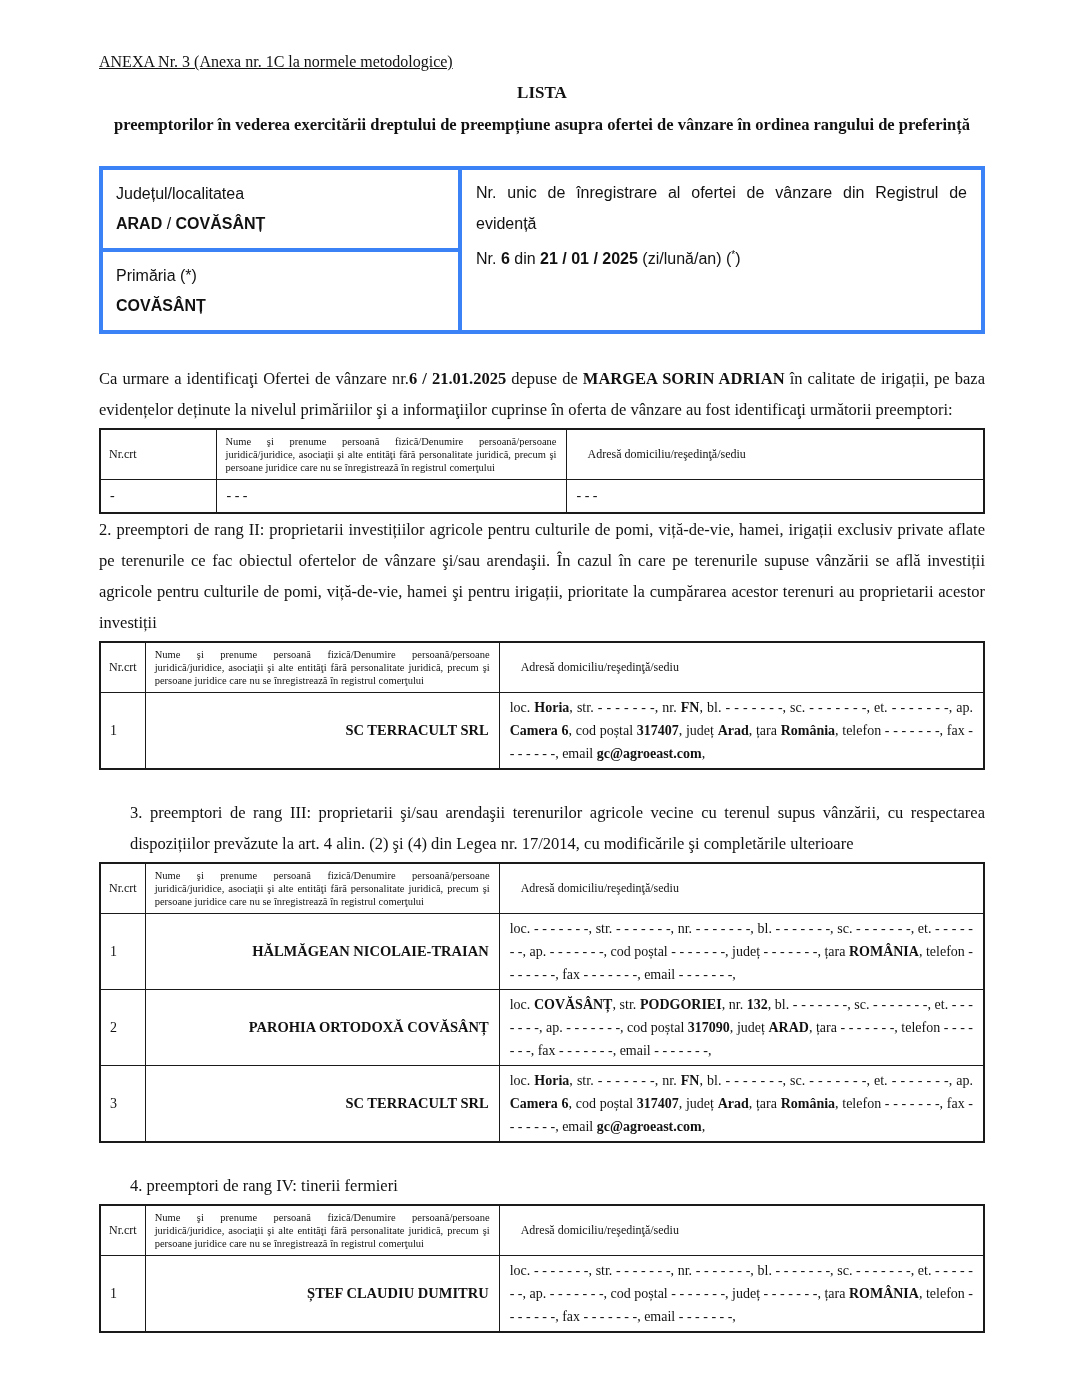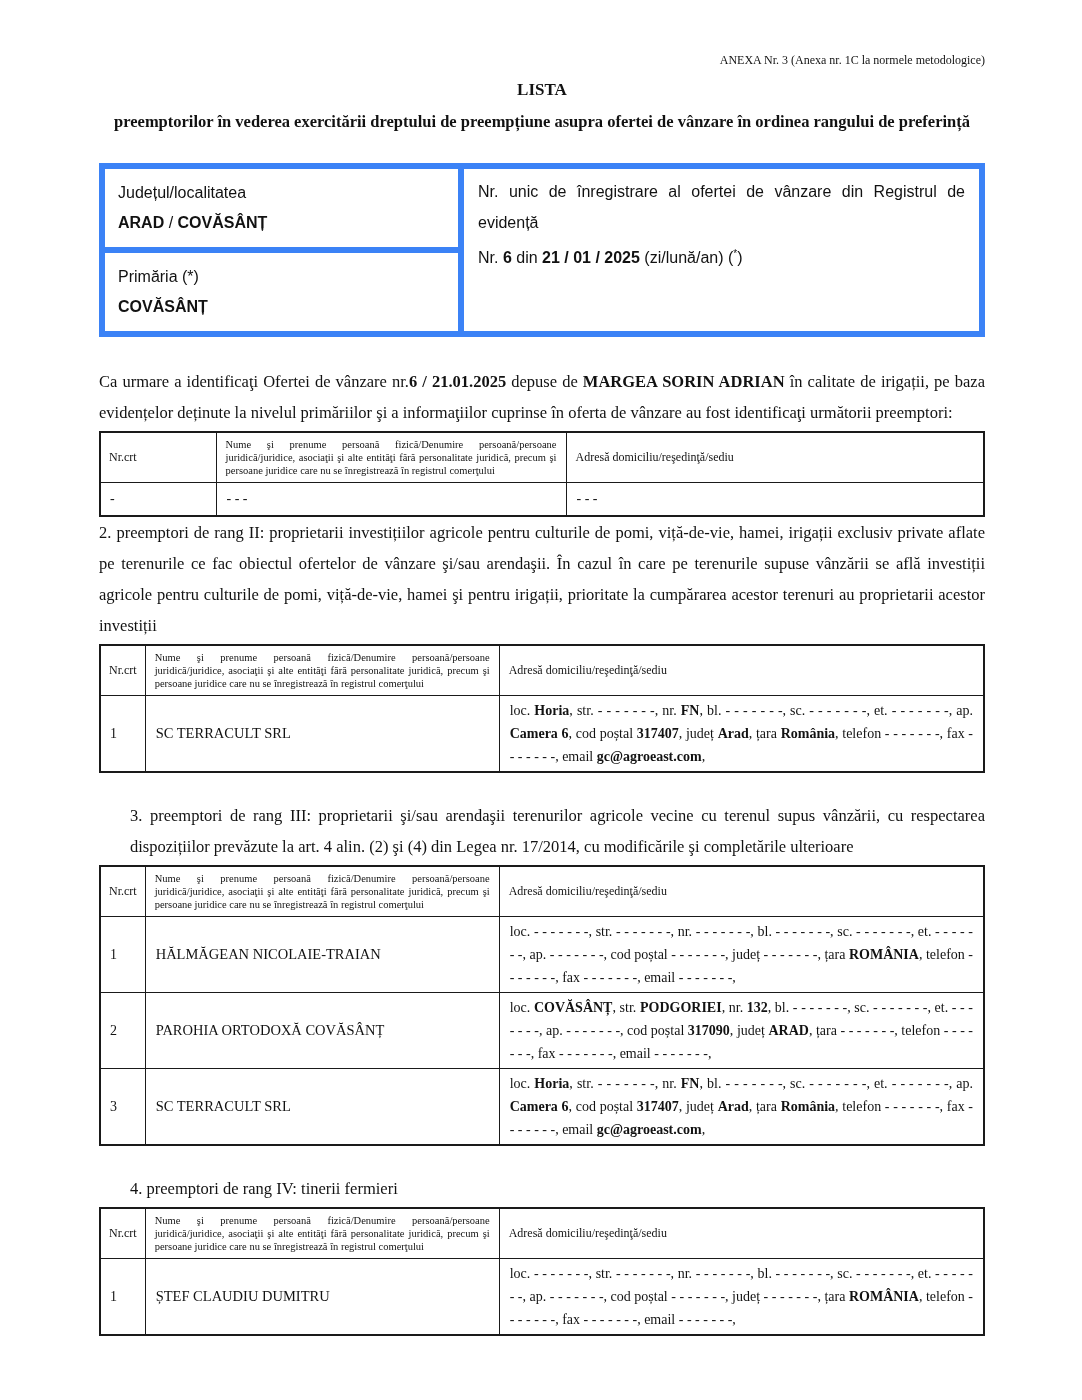--- a/index.html
+++ b/index.html
@@ -5,48 +5,48 @@
   * { margin:0; padding:0; box-sizing:border-box; }
   html,body { background:#ffffff; }
   body {
     width:1082px; height:1400px;
     font-family:"Liberation Serif", serif;
     color:#121212;
     position:relative;
   }
   .page { padding:53px 97px 0 99px; }
 
-  .right-line { text-align:right; font-size:12px; }
+  .right-line { text-align:left; font-size:16px;text-decoration:underline; }
   .reg-line { margin-top:24px; }
   .doc-title { text-align:center; font-weight:bold; font-size:17px; margin-top:12px; }
   .doc-subtitle { text-align:center; font-weight:bold; font-size:16.5px; line-height:29px; margin-top:7px; }
 
   table { border-collapse:collapse; width:100%; }
   .info-table { margin-top:27px; font-family:"Liberation Sans", sans-serif; font-size:16px; border:2px solid #1a1a1a; }
-  .info-table td { border:6px solid #3b82f6; vertical-align:top; }
+  .info-table td { border:4px solid #3b82f6; vertical-align:top; }
   .info-table .cell-left { width:359px; padding:9px 13px; line-height:30px; }
   .info-table .cell-right { padding:7px 14px; line-height:31px; }
   .info-table .justify { text-align:justify; }
   .bold { font-weight:bold; }
   sup { font-size:10px; }
 
   .para { font-size:16.5px; line-height:31px; text-align:justify; }
   .intro-para { margin-top:29px; }
   .section-heading { font-size:16.5px; line-height:31px; text-align:justify; }
   .mt-sm { margin-top:2px; }
   .mt-md { margin-top:0; }
   .mt-lg { margin-top:27px;margin-left:31px; }
 
   .rank-table { border:2px solid #1a1a1a; margin-top:3px; }
   .rank-table th, .rank-table td { border:1px solid #1a1a1a; vertical-align:middle; text-align:left; font-weight:normal; }
   .rank-table th.h-nr { font-size:12px; padding:4px 8px; }
   .rank-table th.h-name { font-size:10.5px; line-height:13px; text-align:justify; padding:5px 9px; }
-  .rank-table th.h-addr { font-size:12px; padding:4px 9px; }
+  .rank-table th.h-addr { font-size:12px; padding:4px 21px; }
   .rank-table td.c-nr { font-size:14px; padding:5px 9px; }
-  .rank-table td.c-name { font-size:14.5px; font-weight:normal; padding:5px 10px; }
+  .rank-table td.c-name { font-size:14.5px; font-weight:bold; padding:5px 10px;text-align:right; }
   .rank-table td.c-addr { font-size:14px; line-height:23px; text-align:justify; padding:3px 10px; }
   .rank-table td.c-plain { font-size:14px; padding:8px 10px; }
   .rank-table b { font-weight:bold; }
 
   .t-wide col.col-nr { width:116px; }
   .t-wide col.col-name { width:350px; }
   .t-narrow col.col-nr { width:44px; }
   .t-narrow col.col-name { width:354px; }
 </style>
 </head>

